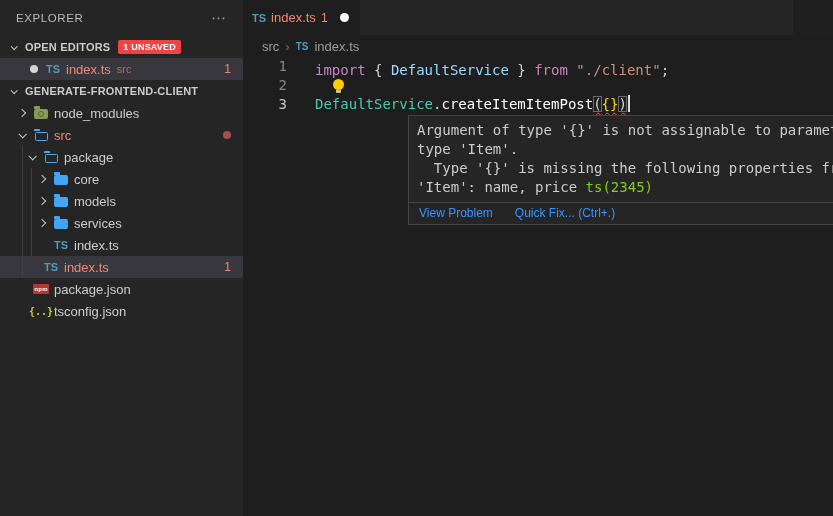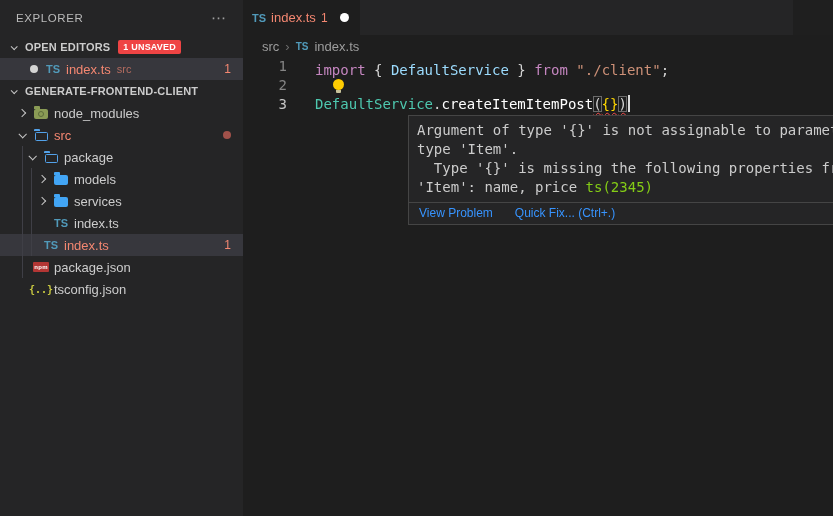--- a/index.html
+++ b/index.html
@@ -157,20 +157,29 @@
       <div class="row pl1">
         <span class="tw">
             <span class="chv d"></span>
           </span>
         <span class="iw">
             <span class="fold outline"></span>
           </span>
         <span>package</span>
       </div>
 
+      <div class="row pl2">
+        <span class="tw">
+            <span class="chv r"></span>
+          </span>
+        <span class="iw">
+            <span class="fold solid"></span>
+          </span>
+        <span>core</span>
+      </div>
 
       <div class="row pl2">
         <span class="tw">
             <span class="chv r"></span>
           </span>
         <span class="iw">
             <span class="fold solid"></span>
           </span>
         <span>models</span>
       </div>

